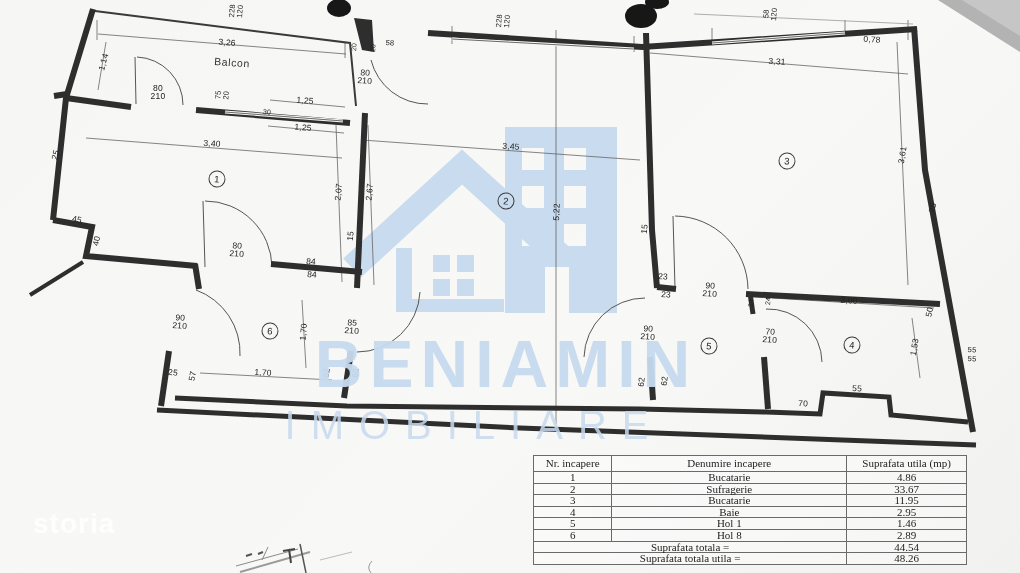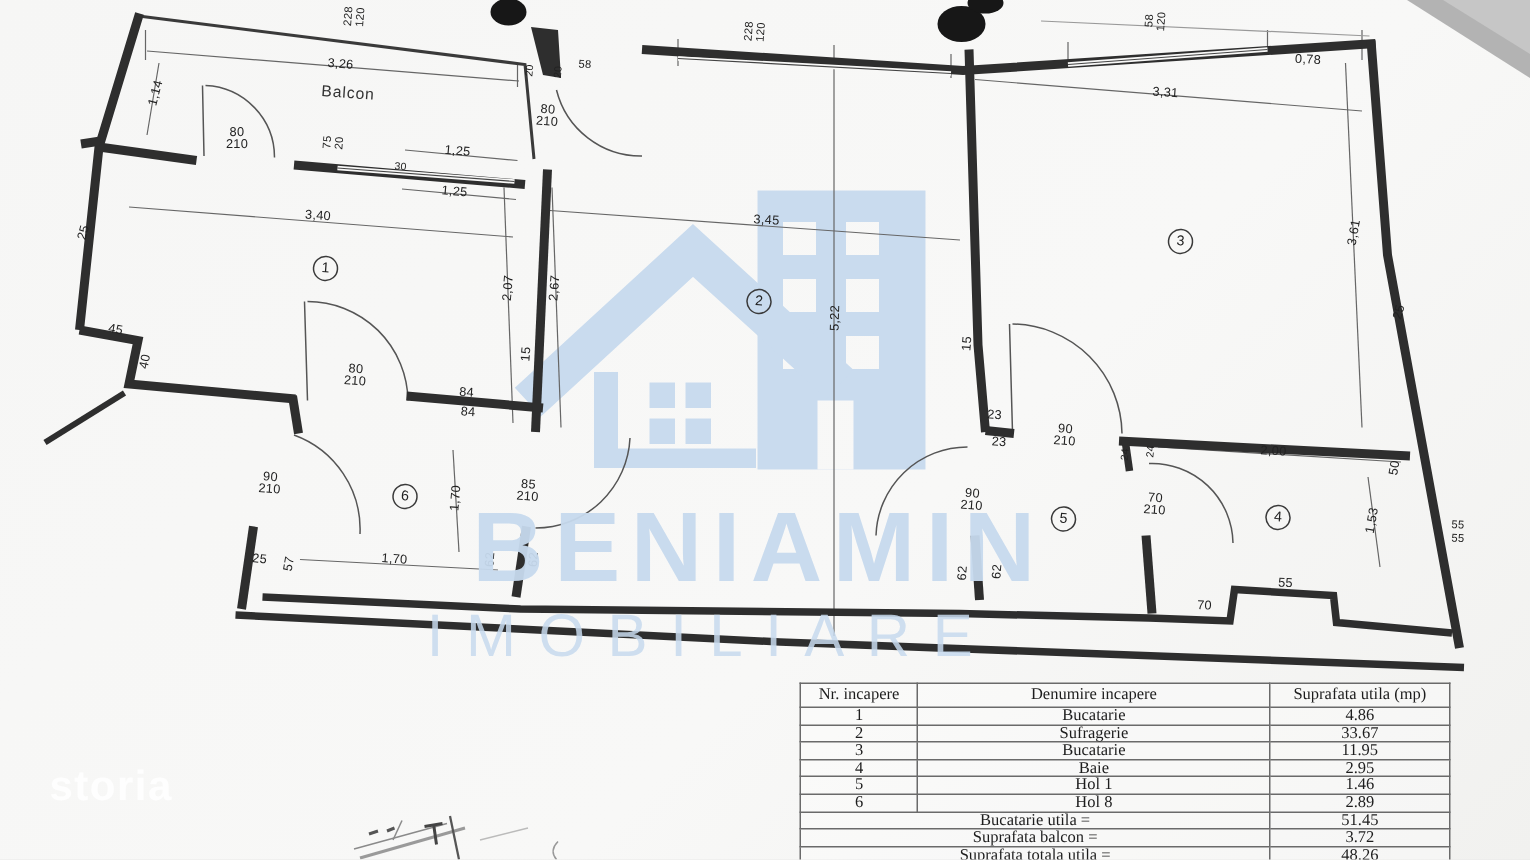--- a/index.html
+++ b/index.html
@@ -260,26 +260,22 @@
       <td>5</td>
       <td>Hol 1</td>
       <td>1.46</td>
     </tr>
     <tr>
       <td>6</td>
       <td>Hol 8</td>
       <td>2.89</td>
     </tr>
     <tr>
-      <td colspan="2">Bucatarie utila =</td>
-      <td>51.45</td>
-    </tr>
-    <tr>
-      <td colspan="2">Suprafata balcon =</td>
-      <td>3.72</td>
+      <td colspan="2">Suprafata totala =</td>
+      <td>44.54</td>
     </tr>
     <tr>
       <td colspan="2">Suprafata totala utila =</td>
       <td>48.26</td>
     </tr>
 
   </tbody>
     </table>
 </div>
 

